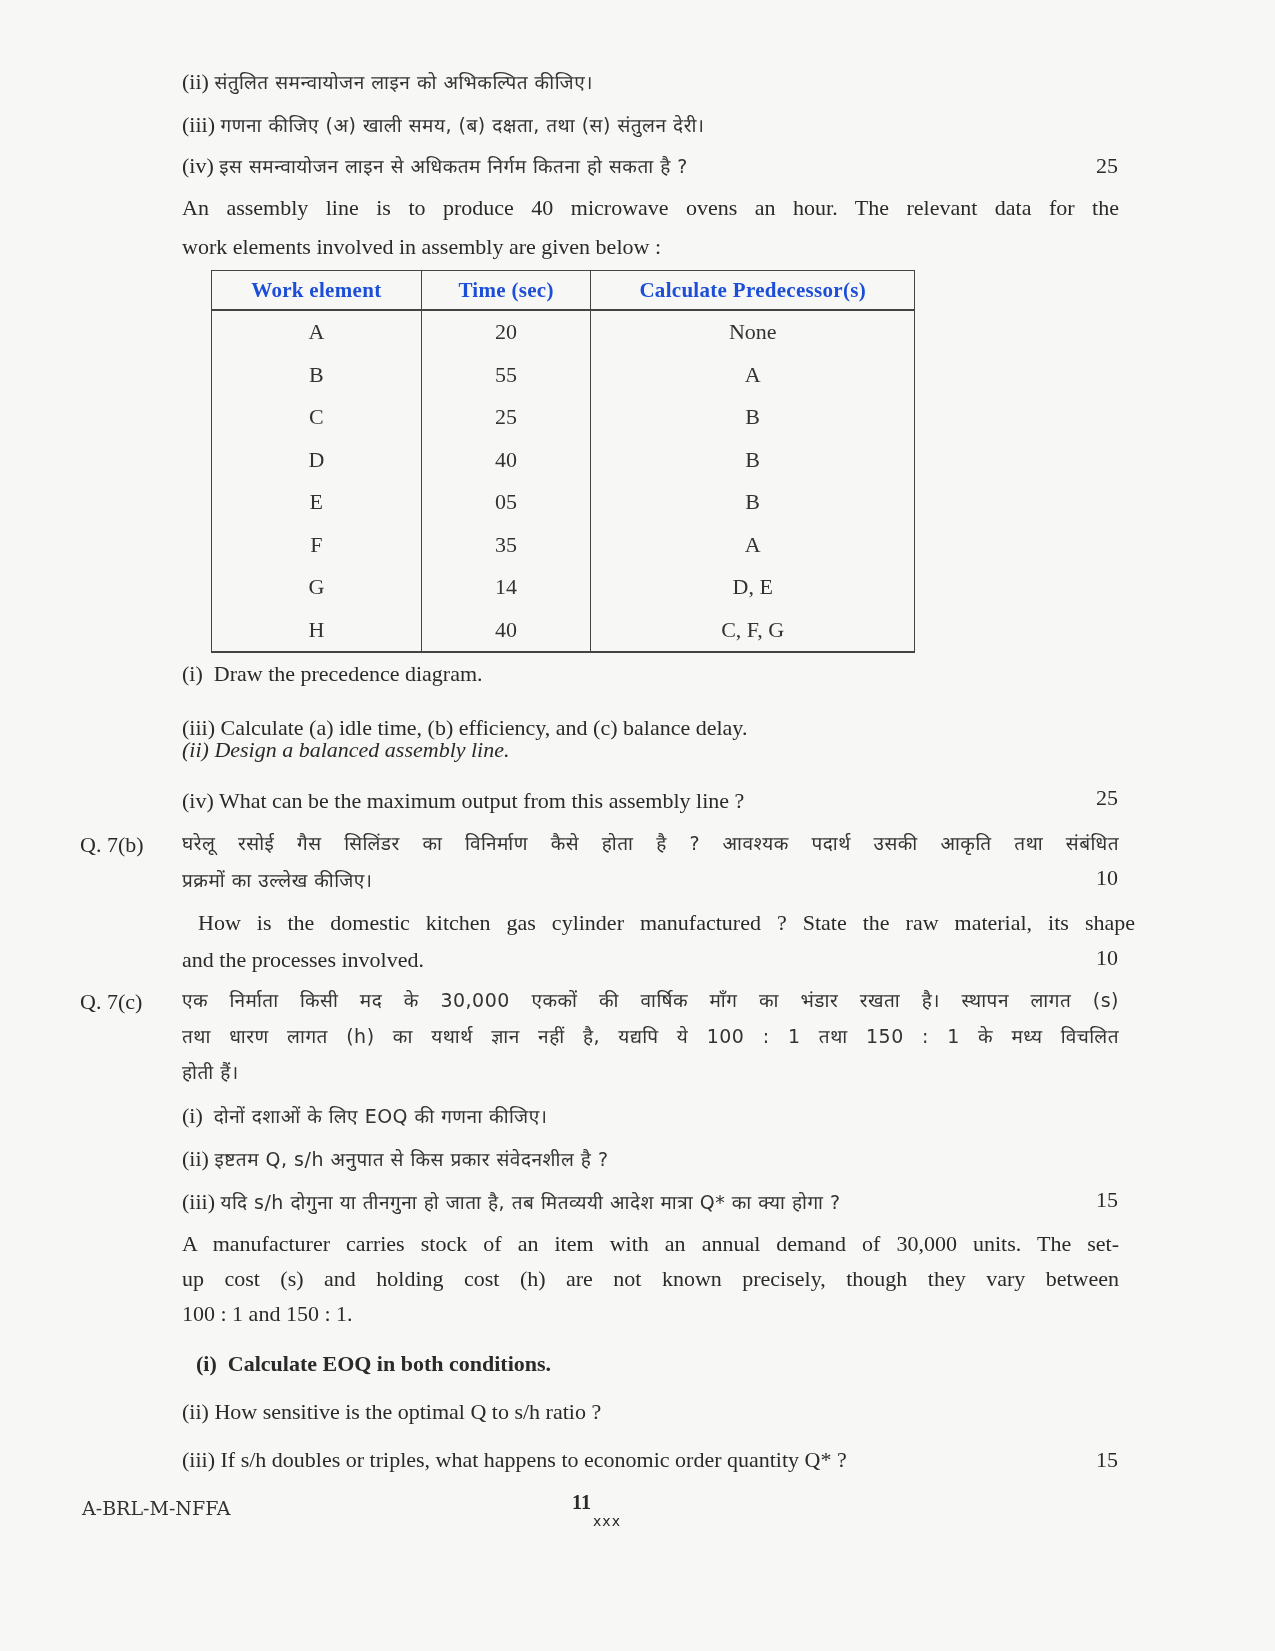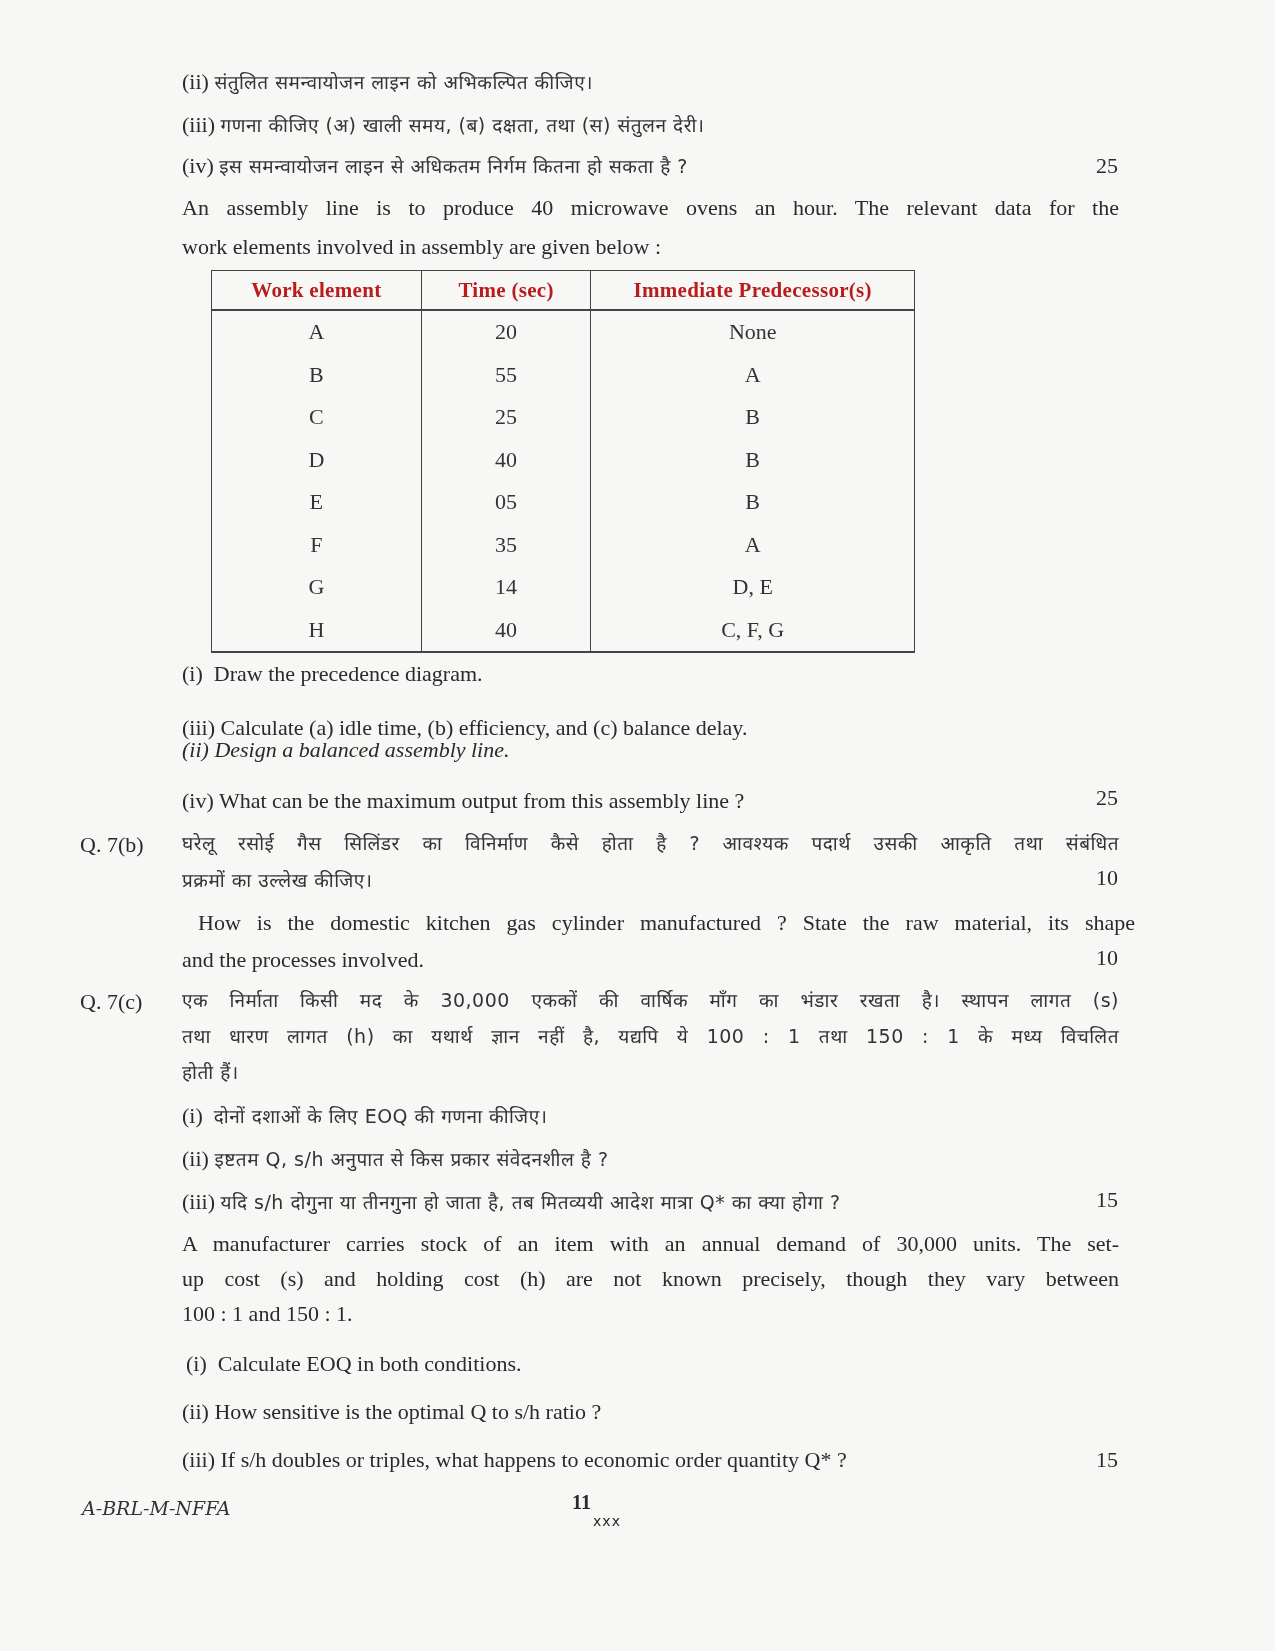--- a/index.html
+++ b/index.html
@@ -14,25 +14,25 @@
   .mk { position:absolute; font-size:22px; line-height:28px; text-align:right; width:60px; }
   .qn { position:absolute; font-size:22px; line-height:28px; }
   .just { position:absolute; font-size:22px; line-height:28px; text-align:justify; text-align-last:justify; white-space:normal; }
   table.wt {
     position:absolute; left:211px; top:270px; width:704px;
     border-collapse:collapse; font-size:22px; color:#333;
   }
   table.wt th, table.wt td { border-left:1.5px solid #444; border-right:1.5px solid #444; text-align:center; padding:0; }
   table.wt th {
     height:38px; border-top:1.5px solid #444; border-bottom:2px solid #444;
-    font-weight:bold; color:#b91c1c; font-size:21px; letter-spacing:0.3px;
+    font-weight:bold; color:#1d4ed8; font-size:21px; letter-spacing:0.3px;
   }
   table.wt td { height:42.5px; }
   table.wt tr:last-child td { border-bottom:2px solid #444; }
-  .footer-code { position:absolute; left:82px; top:1497px; font-family:"DejaVu Serif", serif; font-style:italic; font-size:19px; color:#333;text-align:center; }
+  .footer-code { position:absolute; left:82px; top:1497px; font-family:"DejaVu Serif", serif; font-size:19px; color:#333;text-align:center; }
   .page-num { position:absolute; left:572px; top:1492px; width:70px; text-align:left; font-size:20px; font-weight:bold; line-height:20px; }
   .page-sub { position:absolute; left:572px; top:1513px; width:70px; text-align:center; font-family:"DejaVu Sans", sans-serif; font-size:14px; letter-spacing:1px; }
 </style>
 </head>
 <body>
 
 <div class="ln" style="left:182px; top:68px;">
   <span>(ii)</span>
   <span class="hi">संतुलित समन्वायोजन लाइन को अभिकल्पित कीजिए।</span>
 </div>
@@ -52,21 +52,21 @@
 <table class="wt">
   <colgroup>
       <col style="width:210px">
       <col style="width:170px">
       <col style="width:324px">
     </colgroup>
   <thead>
     <tr>
       <th>Work element</th>
       <th>Time (sec)</th>
-      <th>Immediate Predecessor(s)</th>
+      <th>Calculate Predecessor(s)</th>
     </tr>
   </thead>
   <tbody>
     <tr>
       <td>A</td>
       <td>20</td>
       <td>None</td>
     </tr>
     <tr>
       <td>B</td>
@@ -148,21 +148,21 @@
 <div class="ln" style="left:182px; top:1188px;">
   <span>(iii)</span>
   <span class="hi">यदि s/h दोगुना या तीनगुना हो जाता है, तब मितव्ययी आदेश मात्रा Q* का क्या होगा ?</span>
 </div>
 <div class="mk" style="left:1058px; top:1186px;">15</div>
 
 <div class="just" style="left:182px; top:1230px; width:937px;">A manufacturer carries stock of an item with an annual demand of 30,000 units. The set-</div>
 <div class="just" style="left:182px; top:1265px; width:937px;">up cost (s) and holding cost (h) are not known precisely, though they vary between</div>
 <div class="ln" style="left:182px; top:1300px;">100 : 1 and 150 : 1.</div>
 
-<div class="ln" style="left:186px; top:1350px;">
+<div class="ln" style="left:196px; top:1350px;font-weight:bold;">
   <span>(i)</span>&nbsp;
   <span>Calculate EOQ in both conditions.</span>
 </div>
 <div class="ln" style="left:182px; top:1398px;">
   <span>(ii)</span>
   <span>How sensitive is the optimal Q to s/h ratio ?</span>
 </div>
 <div class="ln" style="left:182px; top:1446px;">
   <span>(iii)</span>
   <span>If s/h doubles or triples, what happens to economic order quantity Q* ?</span>

